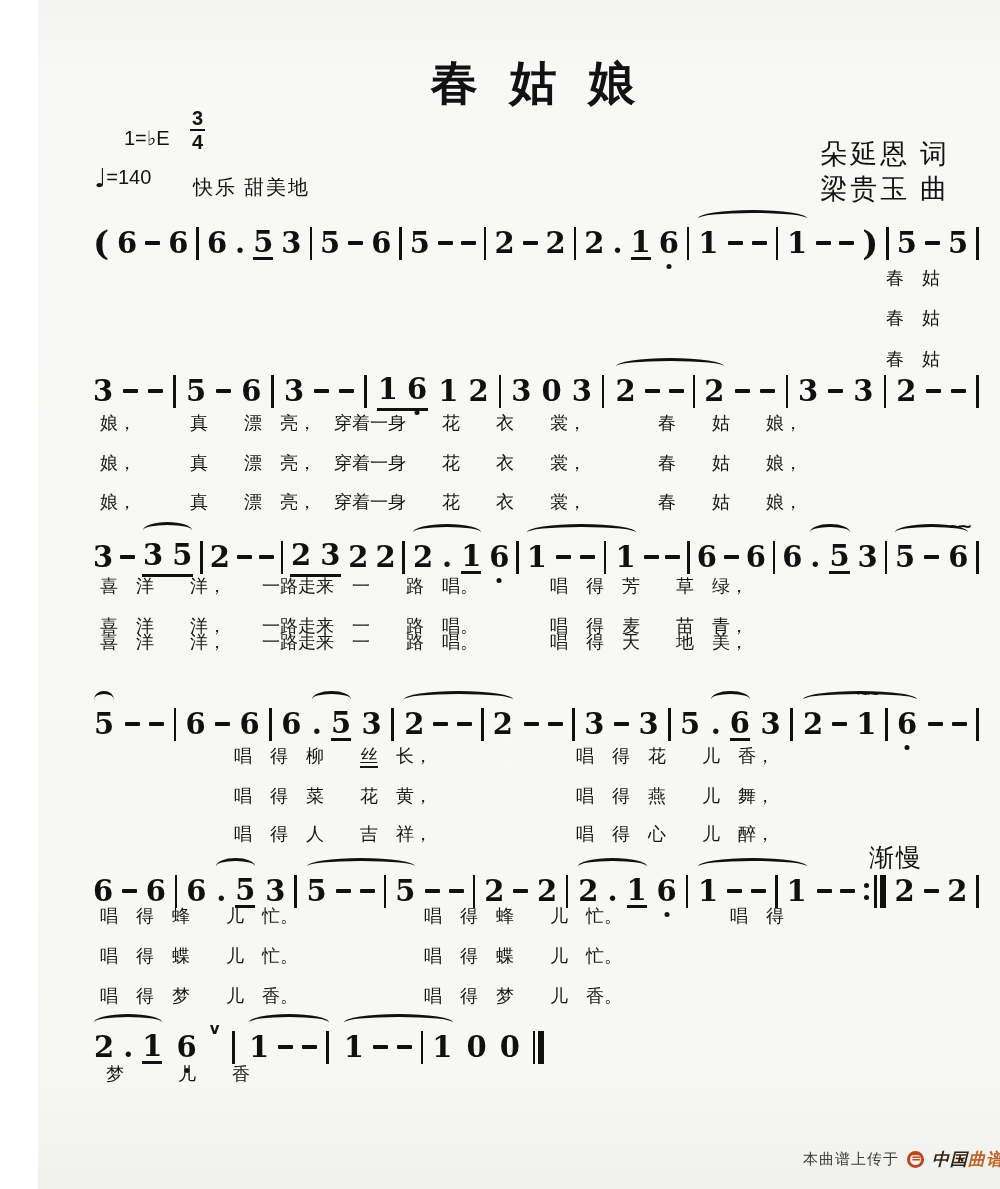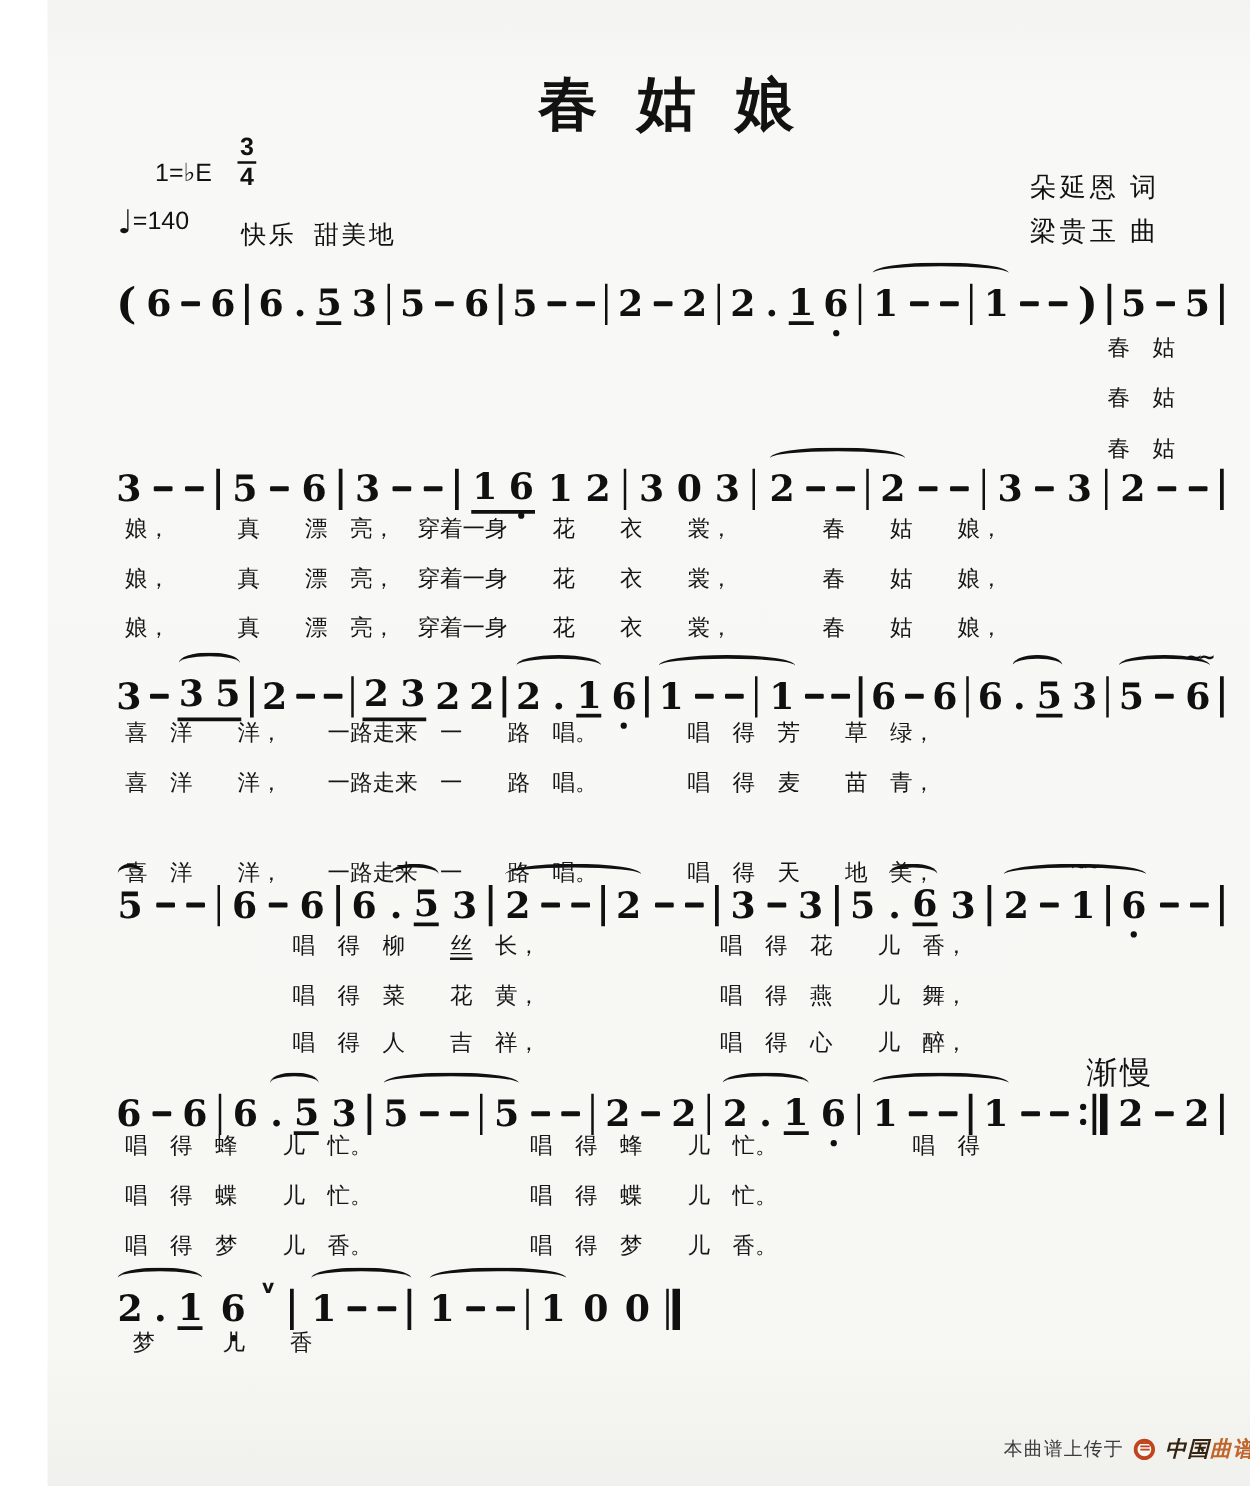--- a/index.html
+++ b/index.html
@@ -11,22 +11,22 @@
   
   .title{position:absolute;top:52px;left:0;width:100%;text-align:center;
     font-size:47px;font-weight:600;letter-spacing:10px;}
   .keysig{position:absolute;left:86px;top:126px;font:20px "Liberation Sans",sans-serif;}
   .keysig .flat{font-family:"DejaVu Sans",sans-serif;}
   .timesig{position:absolute;left:152px;top:108px;text-align:center;
     font:bold 20px "Liberation Sans",sans-serif;line-height:1.0;}
   .timesig .fbar{width:15px;height:2px;background:#111;margin:1px auto;}
   .temporow{position:absolute;left:56px;top:163px;font:20px "Liberation Sans",sans-serif;}
   .temporow .qnote{font-family:"DejaVu Sans",sans-serif;font-size:26px;vertical-align:-3px;}
-  .expression{position:absolute;left:155px;top:174px;font-size:20px;letter-spacing:2px;font-family:Liberation Mono, monospace;}
-  .credit{position:absolute;right:110px;font-size:21px;letter-spacing:3px;}
+  .expression{position:absolute;left:155px;top:174px;font-size:20px;letter-spacing:2px;}
+  .credit{position:absolute;right:88px;font-size:27px;letter-spacing:3px;}
   .credit.lyr-c{top:136px;} .credit.cmp-c{top:171px;}
   .rit{position:absolute;left:831px;top:841px;font-size:25px;letter-spacing:2px;}
   
   .nota{position:absolute;left:55px;width:886px;display:flex;justify-content:space-between;
     align-items:center;height:42px;}
   .nota.short{width:auto;justify-content:flex-start;gap:13px;}
   .g{display:inline-flex;align-items:center;gap:9px;position:relative;padding:0 1px;}
   .g.ju{border-bottom:3px solid #101010;padding-bottom:1px;}
   .g.arc::before{content:"";position:absolute;left:1px;right:1px;top:-15px;height:14px;
     border-top:3px solid #101010;border-radius:50%;}
@@ -225,21 +225,21 @@
         <span class="bar"></span>
         <span class="g arc">
           <span class="num">5</span>
           <span class="dash"></span>
           <span class="num tr">6</span>
         </span>
         <span class="bar"></span>
       </div>
       <div class="lyr" style="left: 62px; top: 574px;">喜　洋　　洋，　　一路走来　一　　路　唱。　　　　唱　得　芳　　草　绿，</div>
       <div class="lyr" style="left: 62px; top: 614px;">喜　洋　　洋，　　一路走来　一　　路　唱。　　　　唱　得　麦　　苗　青，</div>
-      <div class="lyr" style="left: 62px; top: 686px;">喜　洋　　洋，　　一路走来　一　　路　唱。　　　　唱　得　天　　地　美，</div>
+      <div class="lyr" style="left: 62px; top: 630px;">喜　洋　　洋，　　一路走来　一　　路　唱。　　　　唱　得　天　　地　美，</div>
       <div class="nota" style="top: 703px;">
         <span class="g arc">
           <span class="num">5</span>
         </span>
         <span class="dash"></span>
         <span class="dash"></span>
         <span class="bar"></span>
         <span class="num">6</span>
         <span class="dash"></span>
         <span class="num">6</span>

